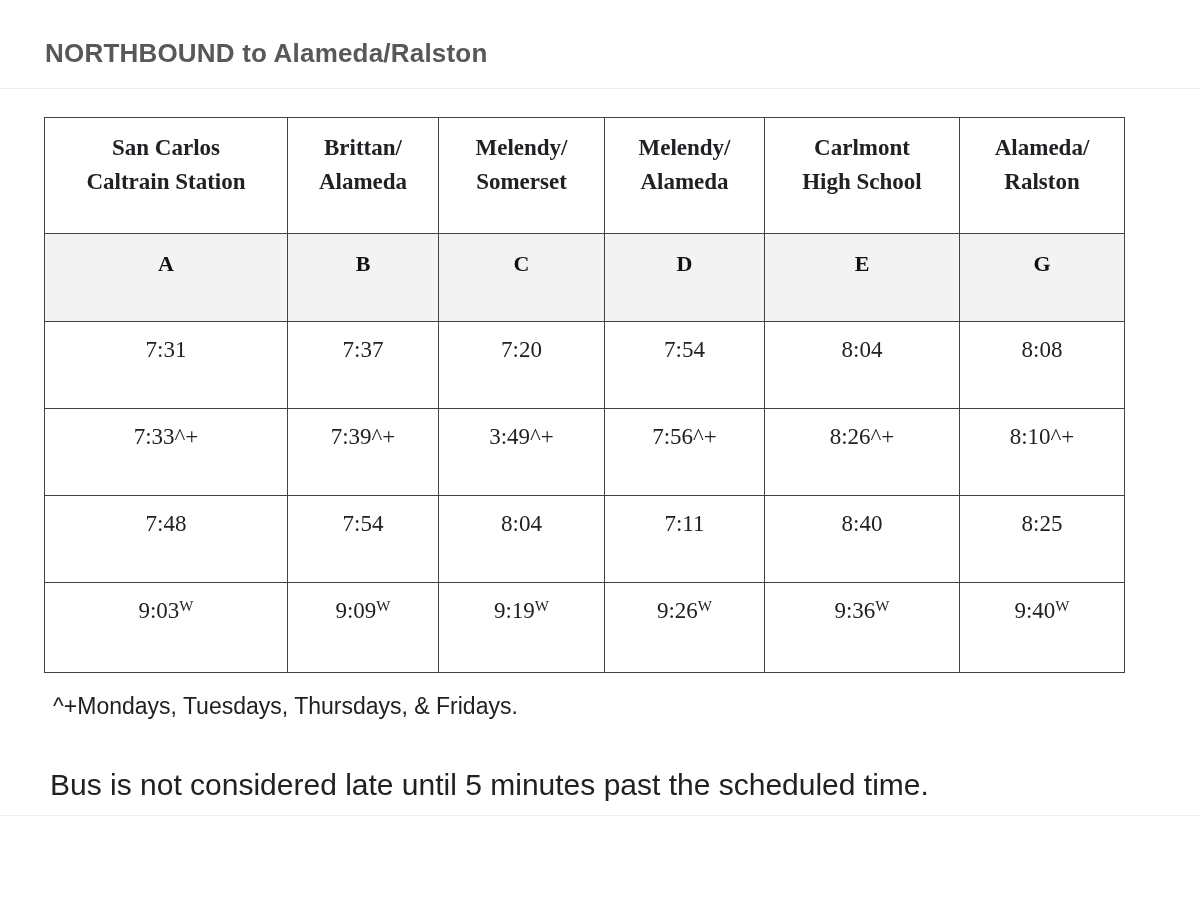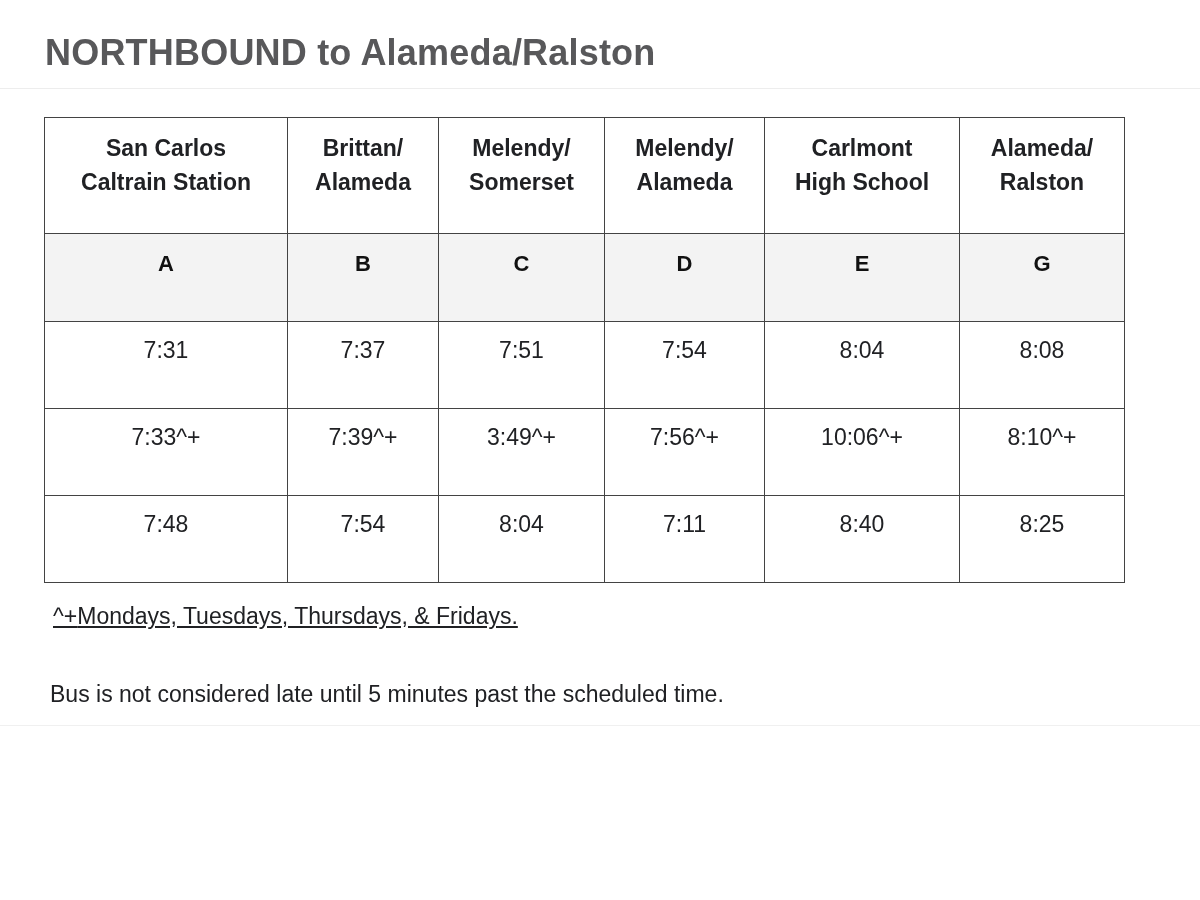--- a/index.html
+++ b/index.html
@@ -5,36 +5,37 @@
   * { box-sizing: border-box; margin: 0; padding: 0; }
   html, body {
     width: 1200px; height: 900px;
     background: #ffffff;
     font-family: "Liberation Sans", sans-serif;
     color: #202124;
     overflow: hidden;
   }
   .page-title {
     margin: 36px 12px 0 45px;
-    font-size: 36px;
+    font-size: 26px;
     line-height: 34px;
     font-weight: bold;
     color: #58585a;
     letter-spacing: 0.2px;
   }
   .top-divider {
     height: 1px;
     background: #ededed;
     margin-top: 18px;
   }
   table.schedule {
     border-collapse: collapse;
     table-layout: fixed;
     width: 1080px;
     margin: 28px 0 0 44px;
+    font-family: Liberation Serif, serif;
   }
   table.schedule th, table.schedule td {
     border: 1px solid #434343;
     text-align: center;
     vertical-align: top;
     color: #202124;
   }
   tr.stop-row th {
     height: 116px;
     padding-top: 13px;
@@ -60,25 +61,24 @@
   tr.time-row.last td { height: 90px; }
   .sup {
     font-size: 15px;
     vertical-align: 7px;
   }
   .footnotes {
     margin: 14px 0 18px 53px;
     font-size: 23px;
     line-height: 38px;
     color: #202124;
-    text-decoration: underline;
   }
   .notes {
     margin: 40px 0 0 50px;
-    font-size: 23px;
+    font-size: 30px;
     line-height: 39px;
     color: #202124;
   }
   .bottom-divider {
     height: 1px;
     background: #f0f0f0;
     margin-top: 11px;
   }
 </style>
 </head>
@@ -115,40 +115,48 @@
       <th>A</th>
       <th>B</th>
       <th>C</th>
       <th>D</th>
       <th>E</th>
       <th>G</th>
     </tr>
     <tr class="time-row">
       <td><span>7:31</span><span class="sup"></span></td>
       <td><span>7:37</span><span class="sup"></span></td>
-      <td><span>7:51</span><span class="sup"></span></td>
+      <td><span>7:20</span><span class="sup"></span></td>
       <td><span>7:54</span><span class="sup"></span></td>
       <td><span>8:04</span><span class="sup"></span></td>
       <td><span>8:08</span><span class="sup"></span></td>
     </tr>
     <tr class="time-row">
       <td><span>7:33^+</span><span class="sup"></span></td>
       <td><span>7:39^+</span><span class="sup"></span></td>
       <td><span>3:49^+</span><span class="sup"></span></td>
       <td><span>7:56^+</span><span class="sup"></span></td>
-      <td><span>10:06^+</span><span class="sup"></span></td>
+      <td><span>8:26^+</span><span class="sup"></span></td>
       <td><span>8:10^+</span><span class="sup"></span></td>
     </tr>
     <tr class="time-row">
       <td><span>7:48</span><span class="sup"></span></td>
       <td><span>7:54</span><span class="sup"></span></td>
       <td><span>8:04</span><span class="sup"></span></td>
       <td><span>7:11</span><span class="sup"></span></td>
       <td><span>8:40</span><span class="sup"></span></td>
       <td><span>8:25</span><span class="sup"></span></td>
+    </tr>
+    <tr class="time-row last">
+      <td><span>9:03</span><span class="sup">W</span></td>
+      <td><span>9:09</span><span class="sup">W</span></td>
+      <td><span>9:19</span><span class="sup">W</span></td>
+      <td><span>9:26</span><span class="sup">W</span></td>
+      <td><span>9:36</span><span class="sup">W</span></td>
+      <td><span>9:40</span><span class="sup">W</span></td>
     </tr>
   </tbody>
 </table>
 
 <div class="footnotes">
   <div><span>^+</span><span>Mondays, Tuesdays, Thursdays, &amp; Fridays.</span></div>
 </div>
 
 <div class="notes">
   <div>Bus is not considered late until 5 minutes past the scheduled time.</div>

